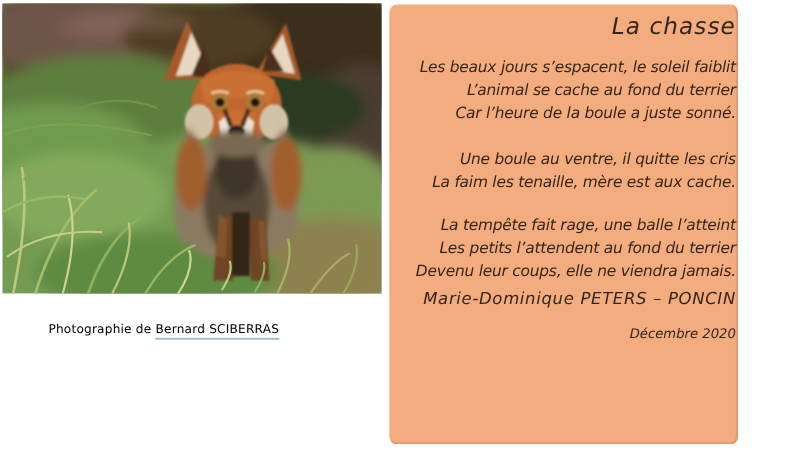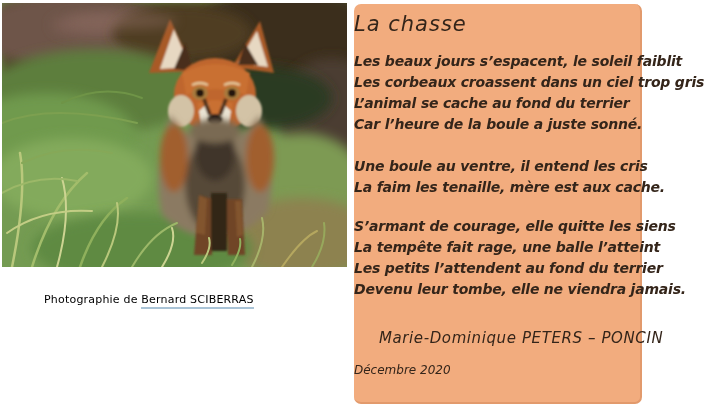--- a/index.html
+++ b/index.html
@@ -40,48 +40,48 @@
   .caption .linked {
     border-bottom: 2px solid #a9c3d6;
     padding-bottom: 1px;
     cursor: pointer;
   }
   
   .poem-card {
     position: absolute;
     left: 354px;
     top: 4px;
-    width: 288px;
+    width: 317px;
     height: 400px;
     background: #F2AC7E;
     border-radius: 7px;
     border-right: 2px solid #e29a6c;
     border-bottom: 2px solid #e29a6c;
     box-sizing: border-box;
     color: #34251a;
     font-style: italic;
-    text-align: left;
+    text-align: right;
   }
   .poem-title {
     margin-top: 7px;
     font-size: 21px;
     letter-spacing: 1px;
     line-height: 26px;
   }
-  .stanza { margin-top: 14px; font-weight: bold; }
+  .stanza { margin-top: 14px; }
   .stanza.s2 { margin-top: 21px; }
   .stanza.s3 { margin-top: 18px; }
   .line {
     font-size: 14px;
     line-height: 21px;
     letter-spacing: -0.2px;
     white-space: nowrap;
   }
   .poem-author {
-    margin-top: 28px;
+    margin-top: 3px;
     font-size: 15px;
     line-height: 21px;
     letter-spacing: 0.6px;
     white-space: nowrap;
     padding-left: 25px;
   }
   .poem-date {
     margin-top: 13px;
     font-size: 12px;
     line-height: 16px;
@@ -197,34 +197,32 @@
 
   <div class="caption">
     <span>Photographie de </span><span class="linked">Bernard  SCIBERRAS</span>
   </div>
 
   <div class="poem-card">
     <div class="poem-title">La chasse</div>
 
     <div class="stanza s1">
       <div class="line">Les beaux jours s’espacent, le soleil faiblit</div>
-      <div class="line">Les corbeaux croassent dans un ciel trop gris</div>
       <div class="line">L’animal se cache au fond du terrier</div>
       <div class="line">Car l’heure de la boule a juste sonné.</div>
     </div>
 
     <div class="stanza s2">
-      <div class="line">Une boule au ventre, il entend les cris</div>
+      <div class="line">Une boule au ventre, il quitte les cris</div>
       <div class="line">La faim les tenaille, mère est aux cache.</div>
     </div>
 
     <div class="stanza s3">
-      <div class="line">S’armant de courage, elle quitte les siens</div>
       <div class="line">La tempête fait rage, une balle l’atteint</div>
       <div class="line">Les petits l’attendent au fond du terrier</div>
-      <div class="line">Devenu leur tombe, elle ne viendra jamais.</div>
+      <div class="line">Devenu leur coups, elle ne viendra jamais.</div>
     </div>
 
     <div class="poem-author">Marie-Dominique PETERS – PONCIN</div>
     <div class="poem-date">Décembre 2020</div>
   </div>
 
 </div>
 
 </body></html>

